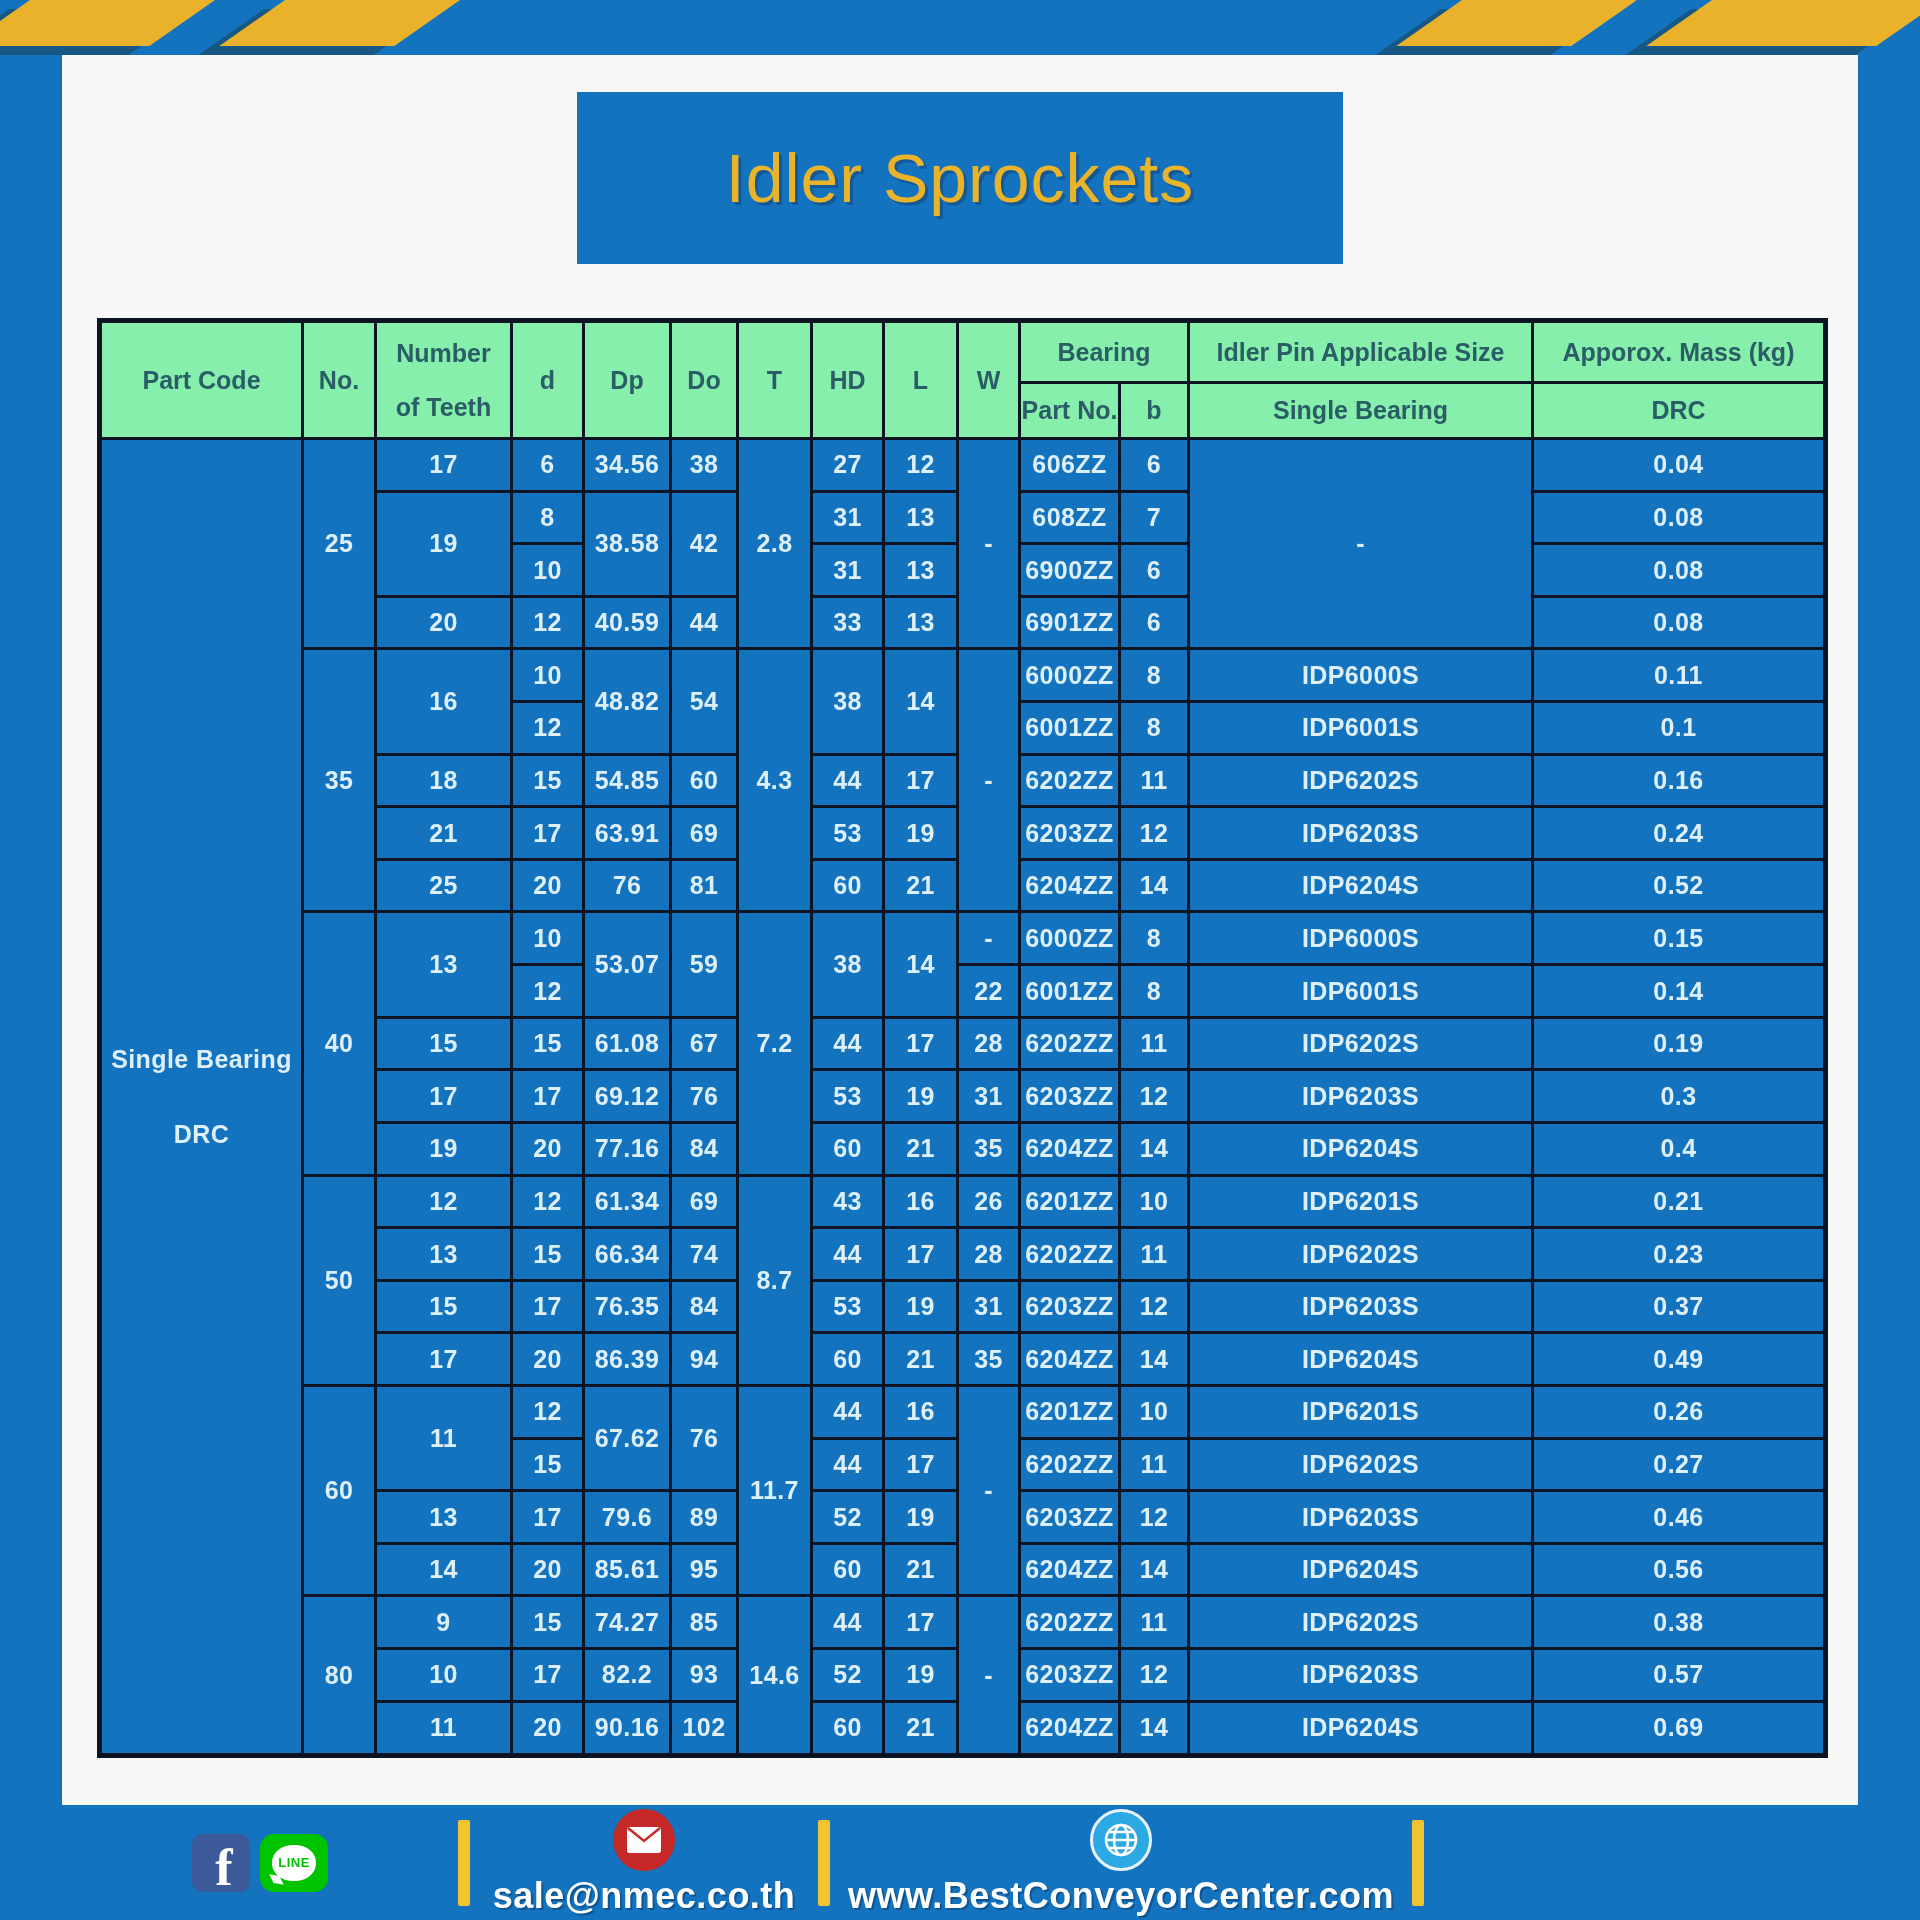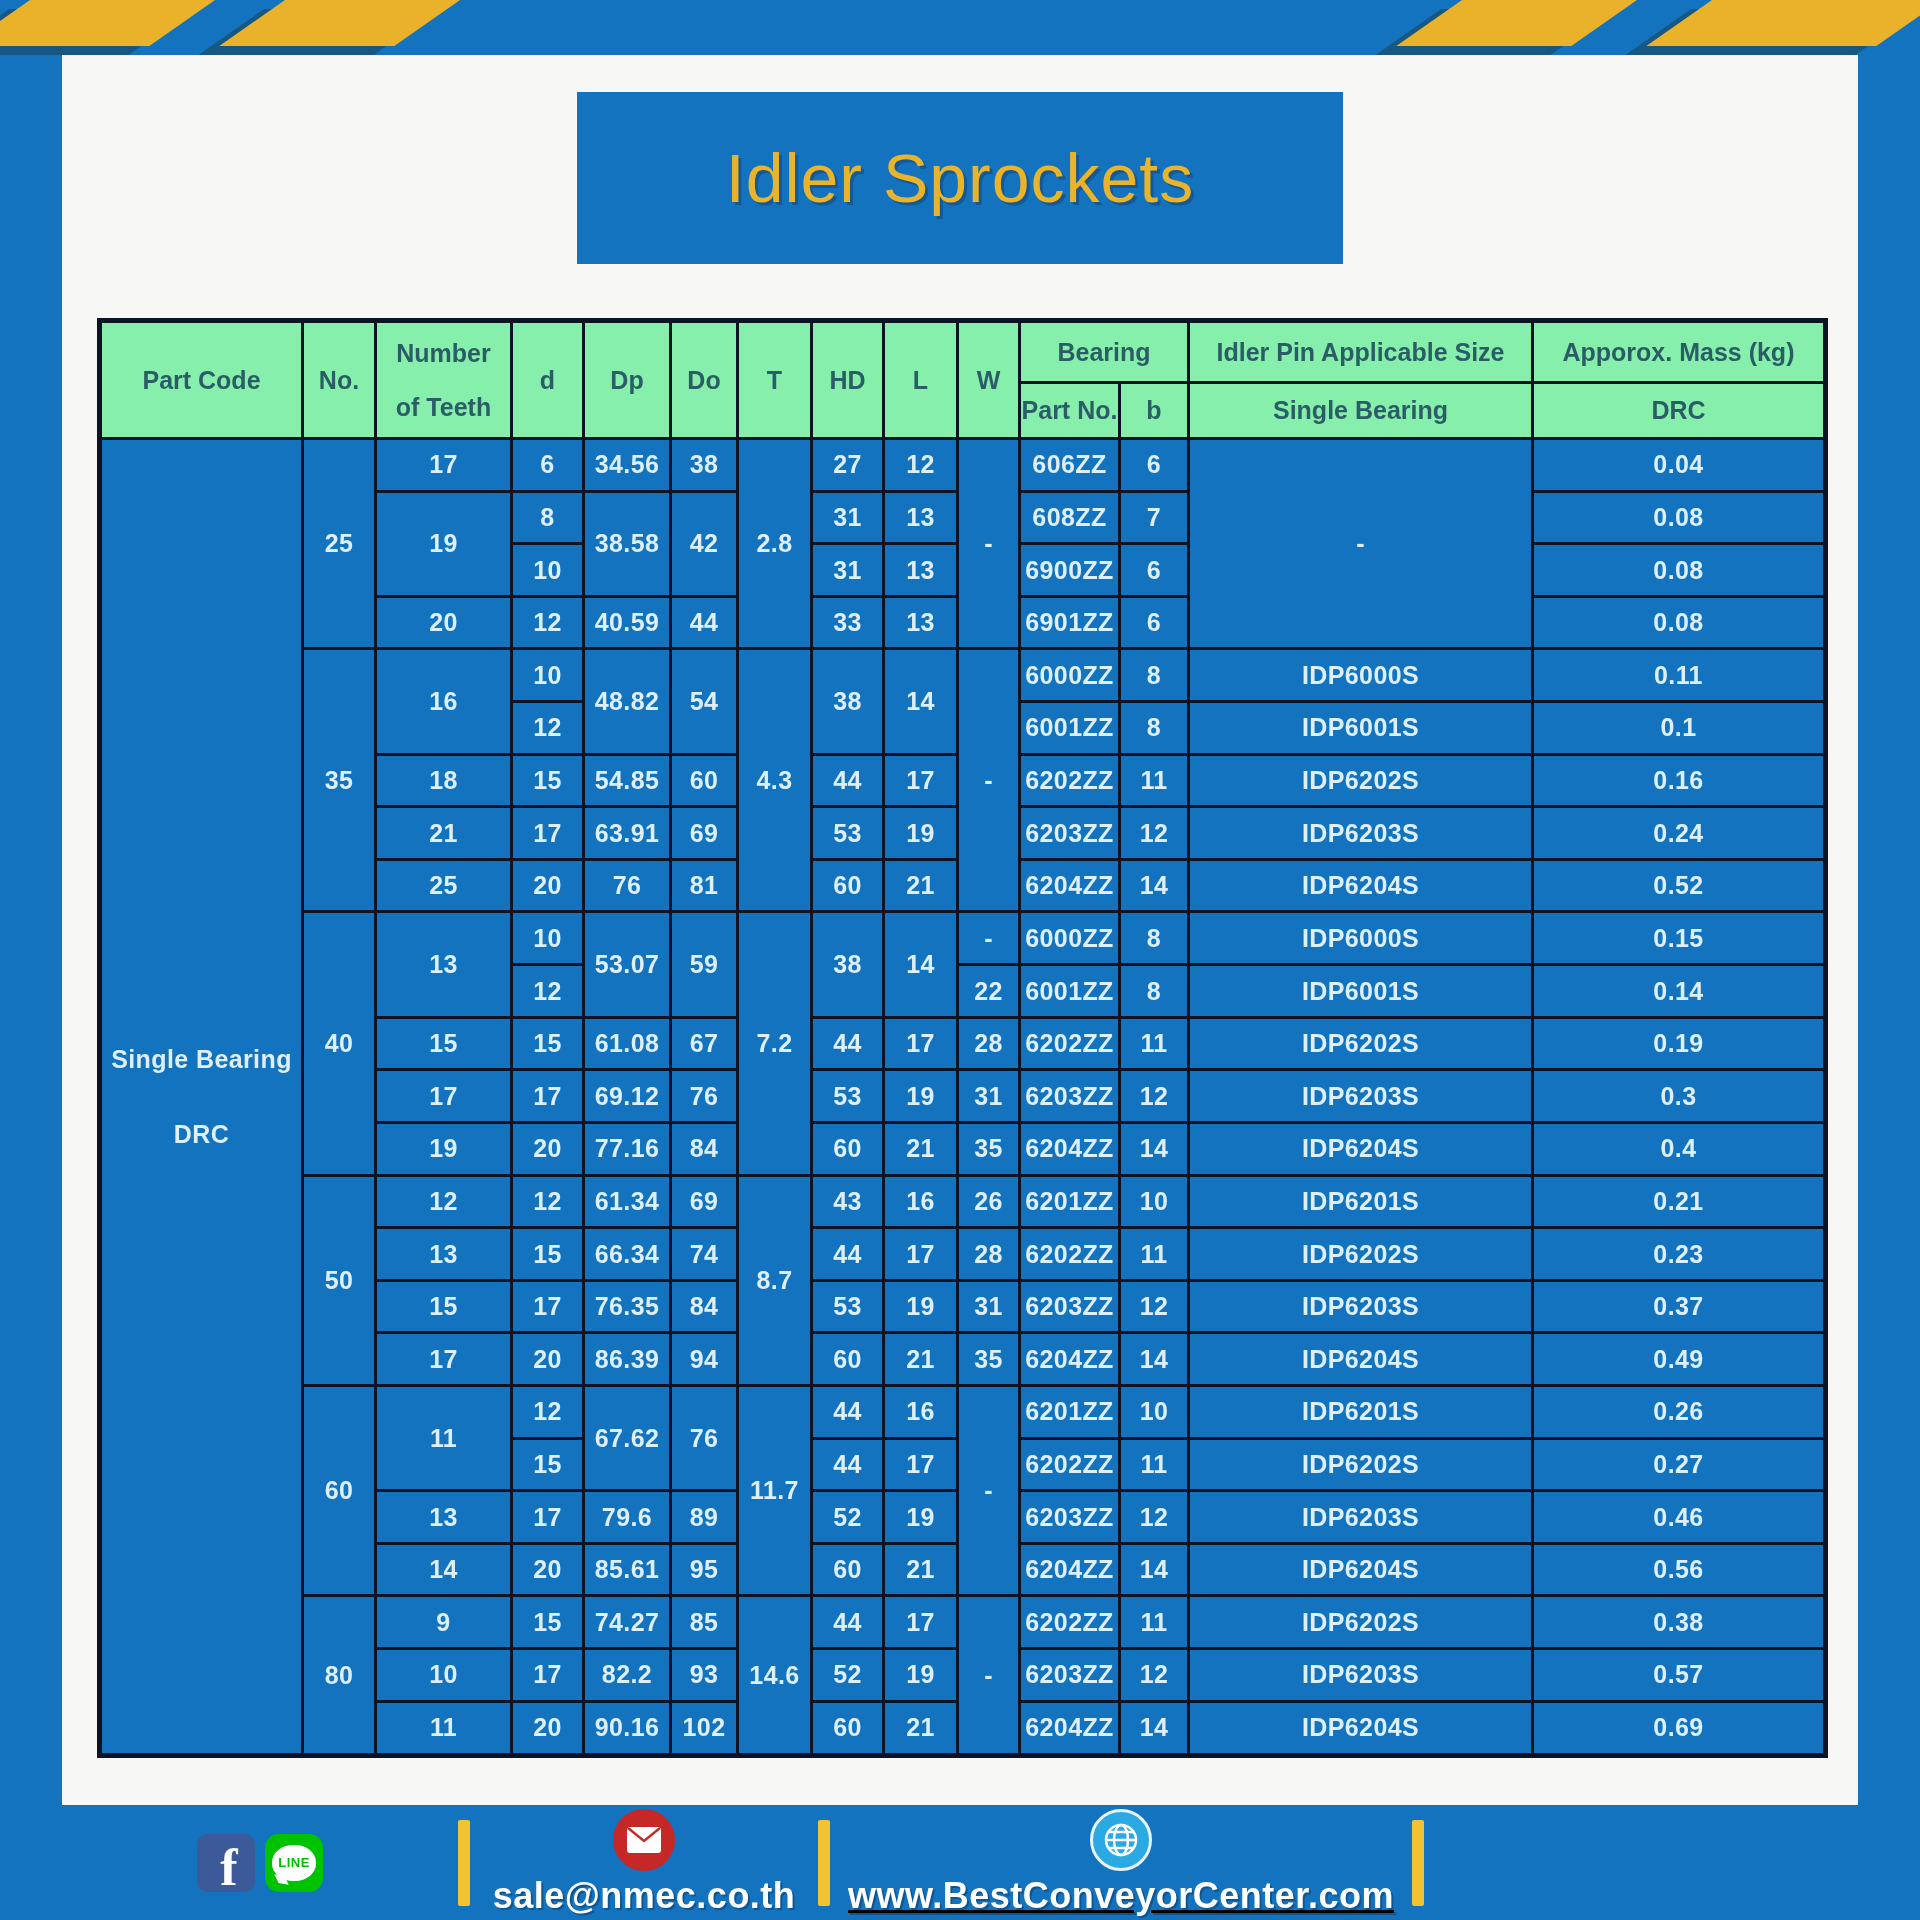--- a/index.html
+++ b/index.html
@@ -62,36 +62,36 @@
     position:absolute;left:0;top:1805px;width:1920px;height:115px;
     background:#1373bf;display:flex;align-items:center;
     padding:0 62px;box-sizing:border-box;
   }
   .f-section{
     display:flex;flex-direction:column;align-items:center;justify-content:center;
     gap:4px;height:100%;
   }
   .f-s1{width:396px;}
   .f-s2{width:348px;border-radius:7px;}
-  .f-s3{width:582px;text-decoration:underline;}
+  .f-s3{width:582px;}
   .f-s4{width:437px;}
   .f-divider{width:12px;height:86px;background:#f2c330;border-radius:2px;flex:none;}
   .f-label{
     color:#ffffff;font-size:36px;font-weight:bold;white-space:nowrap;
     text-shadow:2px 2px 0 rgba(10,30,60,0.35);letter-spacing:0.5px;
   }
   .icon-row{display:flex;gap:10px;align-items:center;}
   .fb-icon{
     width:58px;height:58px;background:#3c5a99;border-radius:10px;
     display:flex;align-items:flex-end;justify-content:center;
     color:#fff;font-family:"Liberation Serif",serif;font-weight:bold;
     font-size:52px;line-height:0.92;padding-left:6px;box-sizing:border-box;
   }
   .line-icon{
-    width:58px;height:58px;background:#00c300;border-radius:14px;
+    width:68px;height:58px;background:#00c300;border-radius:14px;
     display:flex;align-items:center;justify-content:center;position:relative;
   }
   .line-bubble{
     width:44px;height:36px;background:#fff;border-radius:48%;
     display:flex;align-items:center;justify-content:center;
     color:#00c300;font-size:13px;font-weight:bold;letter-spacing:0.5px;
   }
   .line-bubble::after{
     content:"";position:absolute;left:12px;bottom:8px;width:9px;height:9px;
     background:#fff;transform:skewX(35deg) rotate(12deg);

